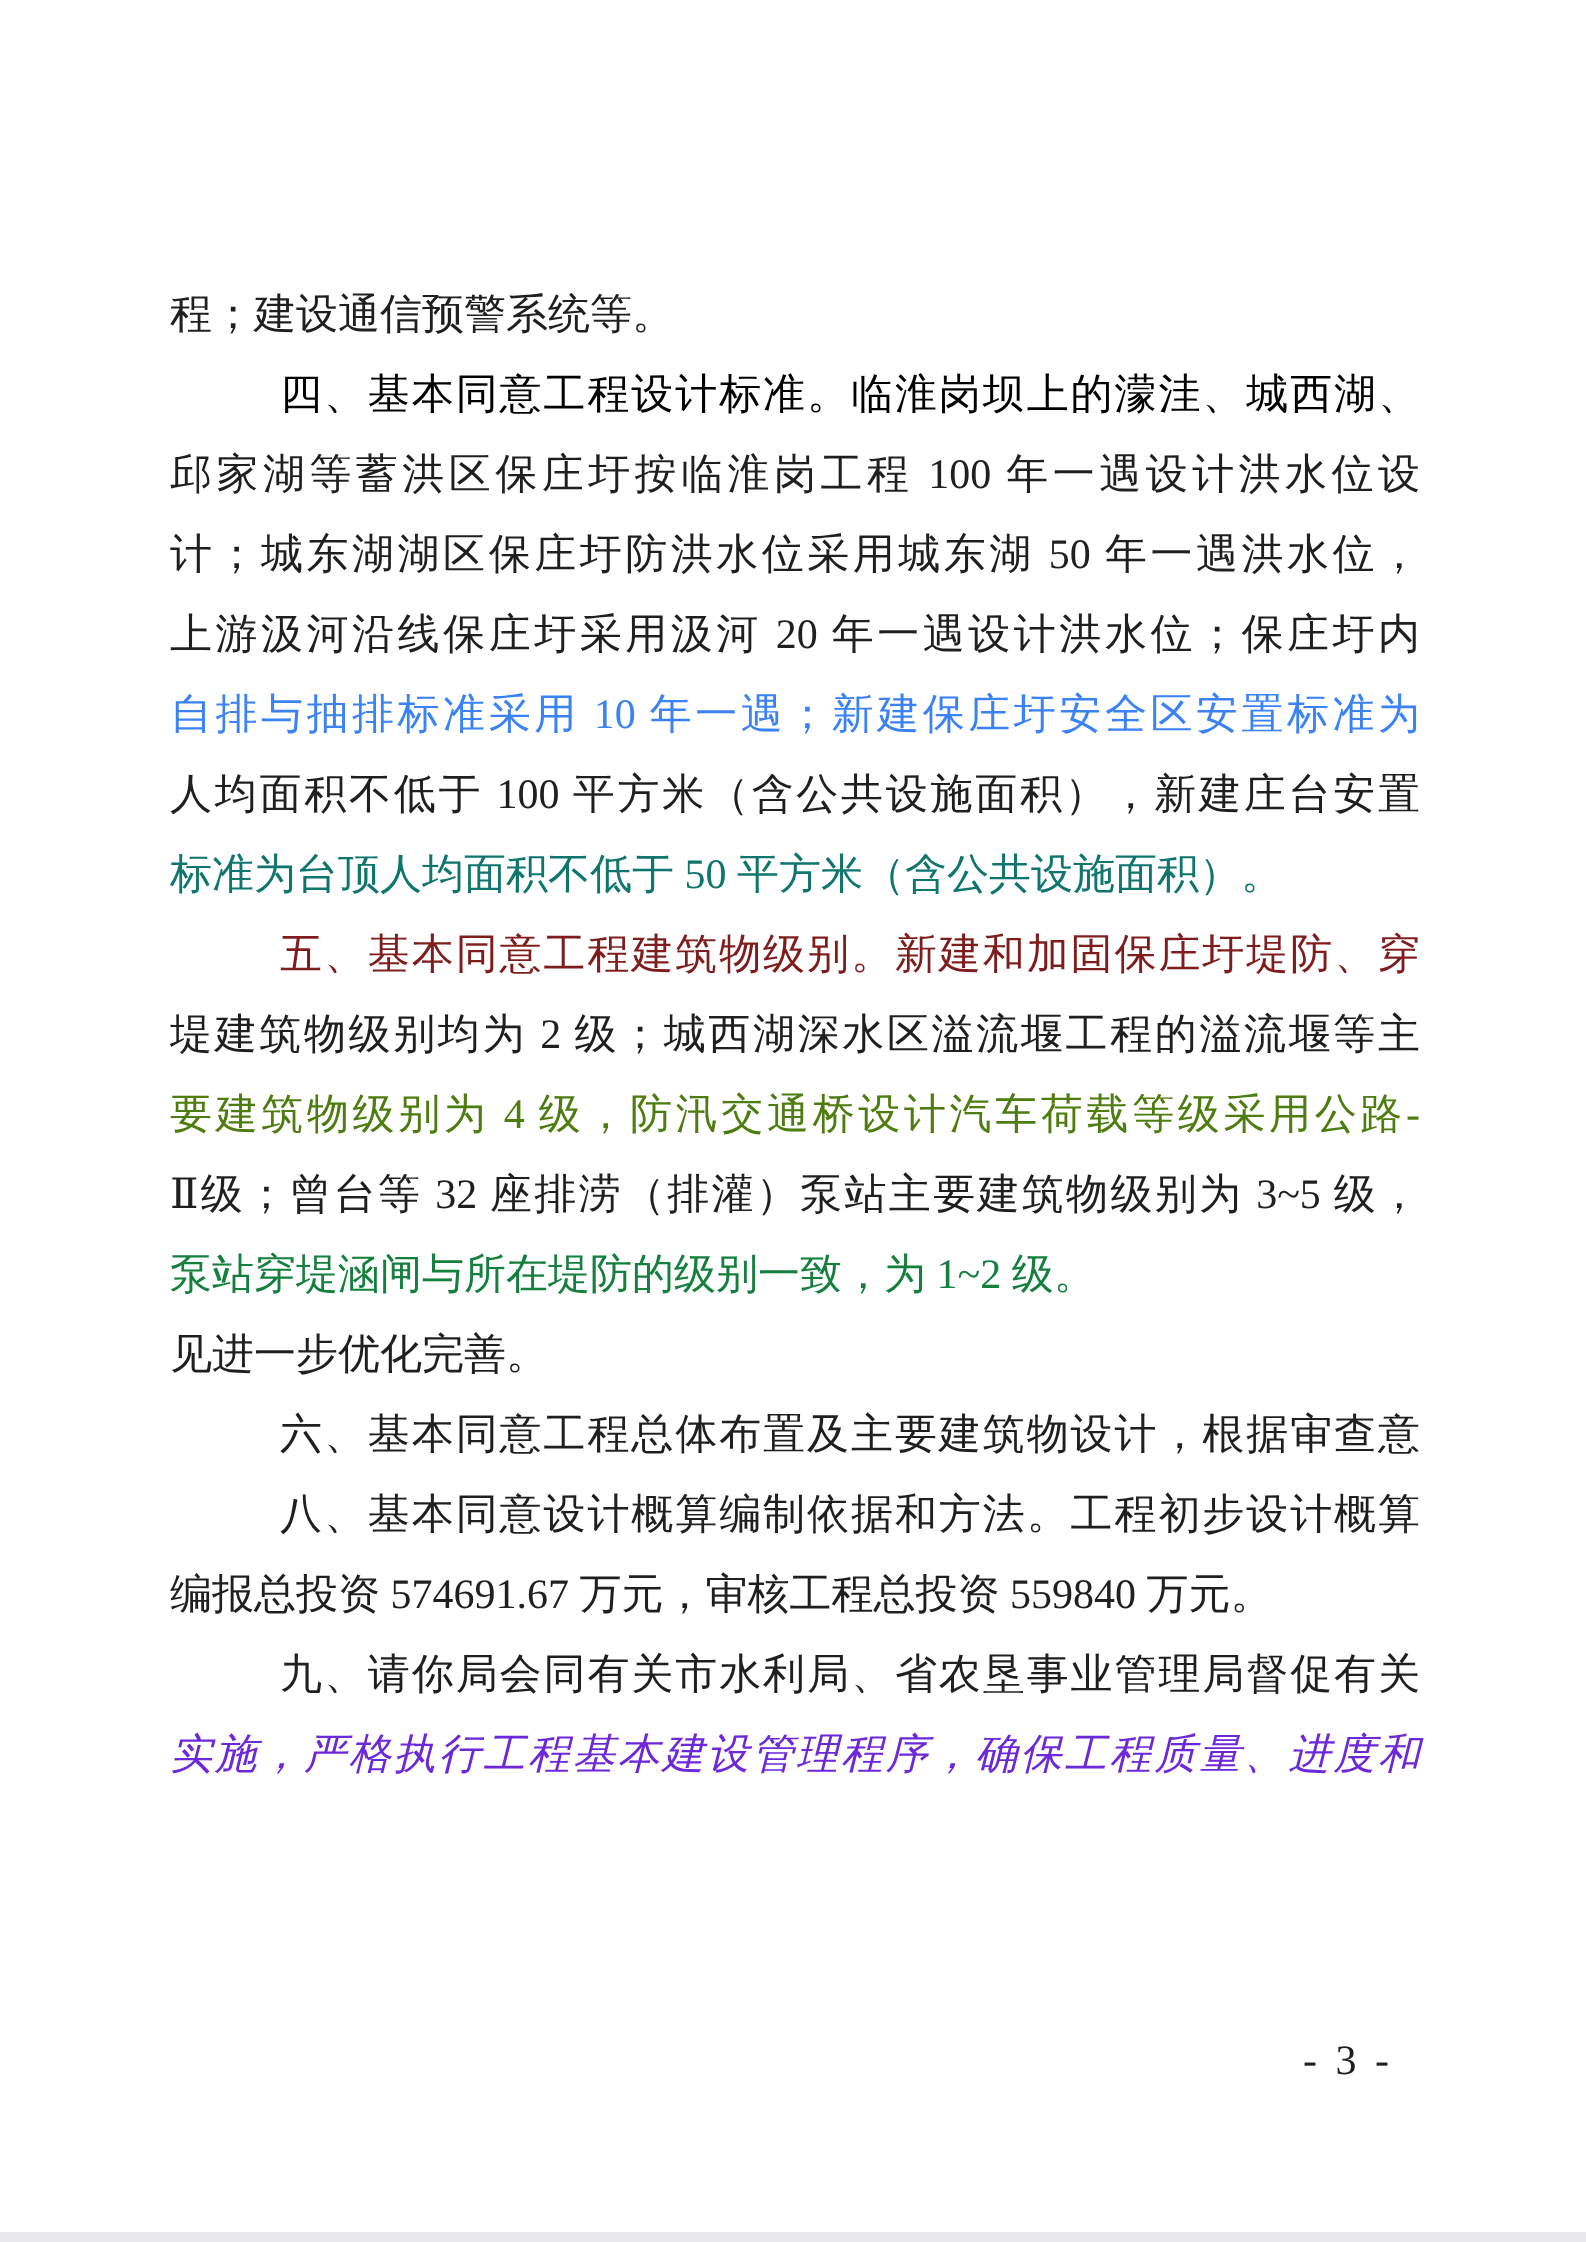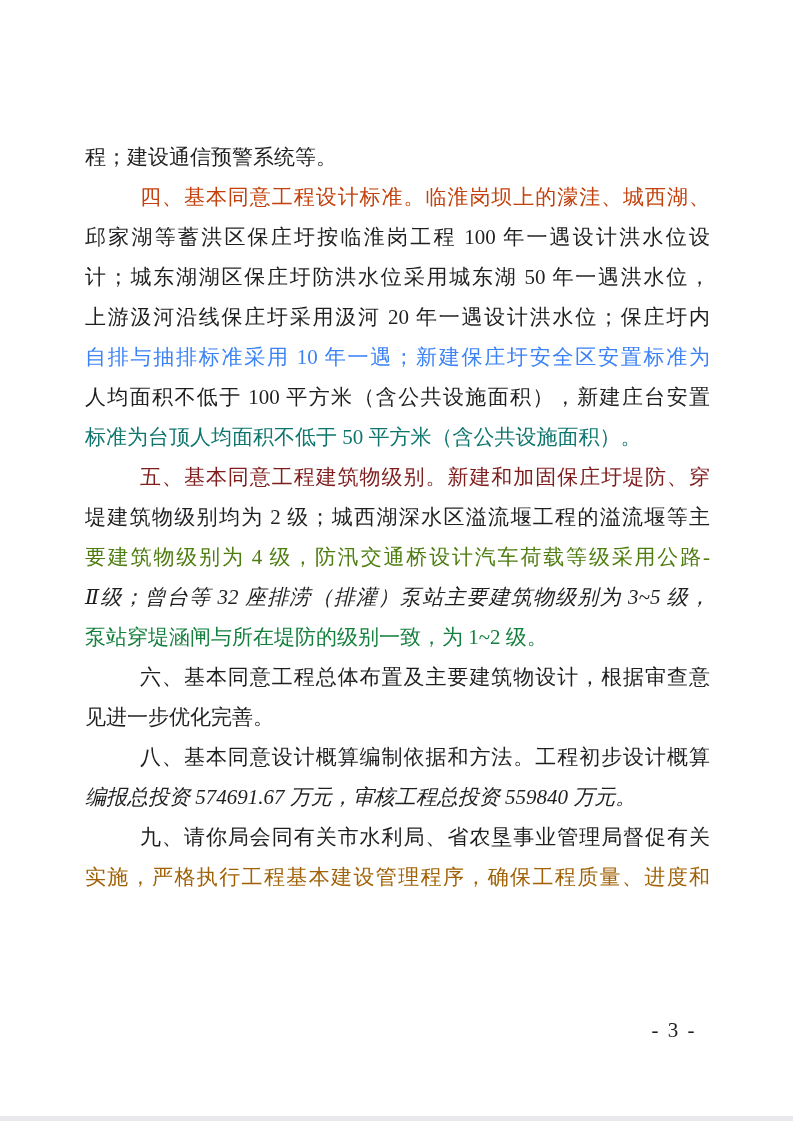--- a/index.html
+++ b/index.html
@@ -57,34 +57,34 @@
     width: 793px;
     height: 5px;
   }
 </style>
 </head>
 <body style="background: rgb(255, 255, 255);">
 
 <div class="page">
   <div class="doc-body" id="doc-body">
       <div class="line" style="color: rgb(31, 31, 34);">程；建设通信预警系统等。</div>
-      <div class="line just ind" style="color: #c2410c;">四、基本同意工程设计标准。临淮岗坝上的濛洼、城西湖、</div>
+      <div class="line just ind" style="color: #000000;">四、基本同意工程设计标准。临淮岗坝上的濛洼、城西湖、</div>
       <div class="line just" style="color: rgb(31, 31, 34);">邱家湖等蓄洪区保庄圩按临淮岗工程 100 年一遇设计洪水位设</div>
       <div class="line just" style="color: rgb(31, 31, 34);">计；城东湖湖区保庄圩防洪水位采用城东湖 50 年一遇洪水位，</div>
       <div class="line just" style="color: rgb(31, 31, 34);">上游汲河沿线保庄圩采用汲河 20 年一遇设计洪水位；保庄圩内</div>
       <div class="line just" style="color: #3b82f6;">自排与抽排标准采用 10 年一遇；新建保庄圩安全区安置标准为</div>
       <div class="line just" style="color: rgb(31, 31, 34);">人均面积不低于 100 平方米（含公共设施面积），新建庄台安置</div>
       <div class="line" style="color: #0f766e;">标准为台顶人均面积不低于 50 平方米（含公共设施面积）。</div>
       <div class="line just ind" style="color: #7f1d1d;">五、基本同意工程建筑物级别。新建和加固保庄圩堤防、穿</div>
       <div class="line just" style="color: rgb(31, 31, 34);">堤建筑物级别均为 2 级；城西湖深水区溢流堰工程的溢流堰等主</div>
       <div class="line just" style="color: #4d7c0f;">要建筑物级别为 4 级，防汛交通桥设计汽车荷载等级采用公路-</div>
-      <div class="line just" style="color: rgb(31, 31, 34); font-style: italic;">Ⅱ级；曾台等 32 座排涝（排灌）泵站主要建筑物级别为 3~5 级，</div>
+      <div class="line just" style="color: rgb(31, 31, 34);">Ⅱ级；曾台等 32 座排涝（排灌）泵站主要建筑物级别为 3~5 级，</div>
       <div class="line" style="color: #15803d;">泵站穿堤涵闸与所在堤防的级别一致，为 1~2 级。</div>
+      <div class="line" style="color: rgb(31, 31, 34);">见进一步优化完善。</div>
       <div class="line just ind" style="color: rgb(31, 31, 34);">六、基本同意工程总体布置及主要建筑物设计，根据审查意</div>
-      <div class="line" style="color: rgb(31, 31, 34);">见进一步优化完善。</div>
       <div class="line just ind" style="color: rgb(31, 31, 34);">八、基本同意设计概算编制依据和方法。工程初步设计概算</div>
-      <div class="line" style="color: rgb(31, 31, 34); font-style: italic;">编报总投资 574691.67 万元，审核工程总投资 559840 万元。</div>
+      <div class="line" style="color: rgb(31, 31, 34);">编报总投资 574691.67 万元，审核工程总投资 559840 万元。</div>
       <div class="line just ind" style="color: rgb(31, 31, 34);">九、请你局会同有关市水利局、省农垦事业管理局督促有关</div>
-      <div class="line just" style="color: #a16207;">实施，严格执行工程基本建设管理程序，确保工程质量、进度和</div>
+      <div class="line just" style="color: #6d28d9; font-style: italic;">实施，严格执行工程基本建设管理程序，确保工程质量、进度和</div>
     </div>
   <div class="page-number" style="color: rgb(31, 31, 34);">- 3 -</div>
   <div class="scan-edge" style="background: rgb(233, 233, 237);"></div>
 </div>
 
 </body></html>

